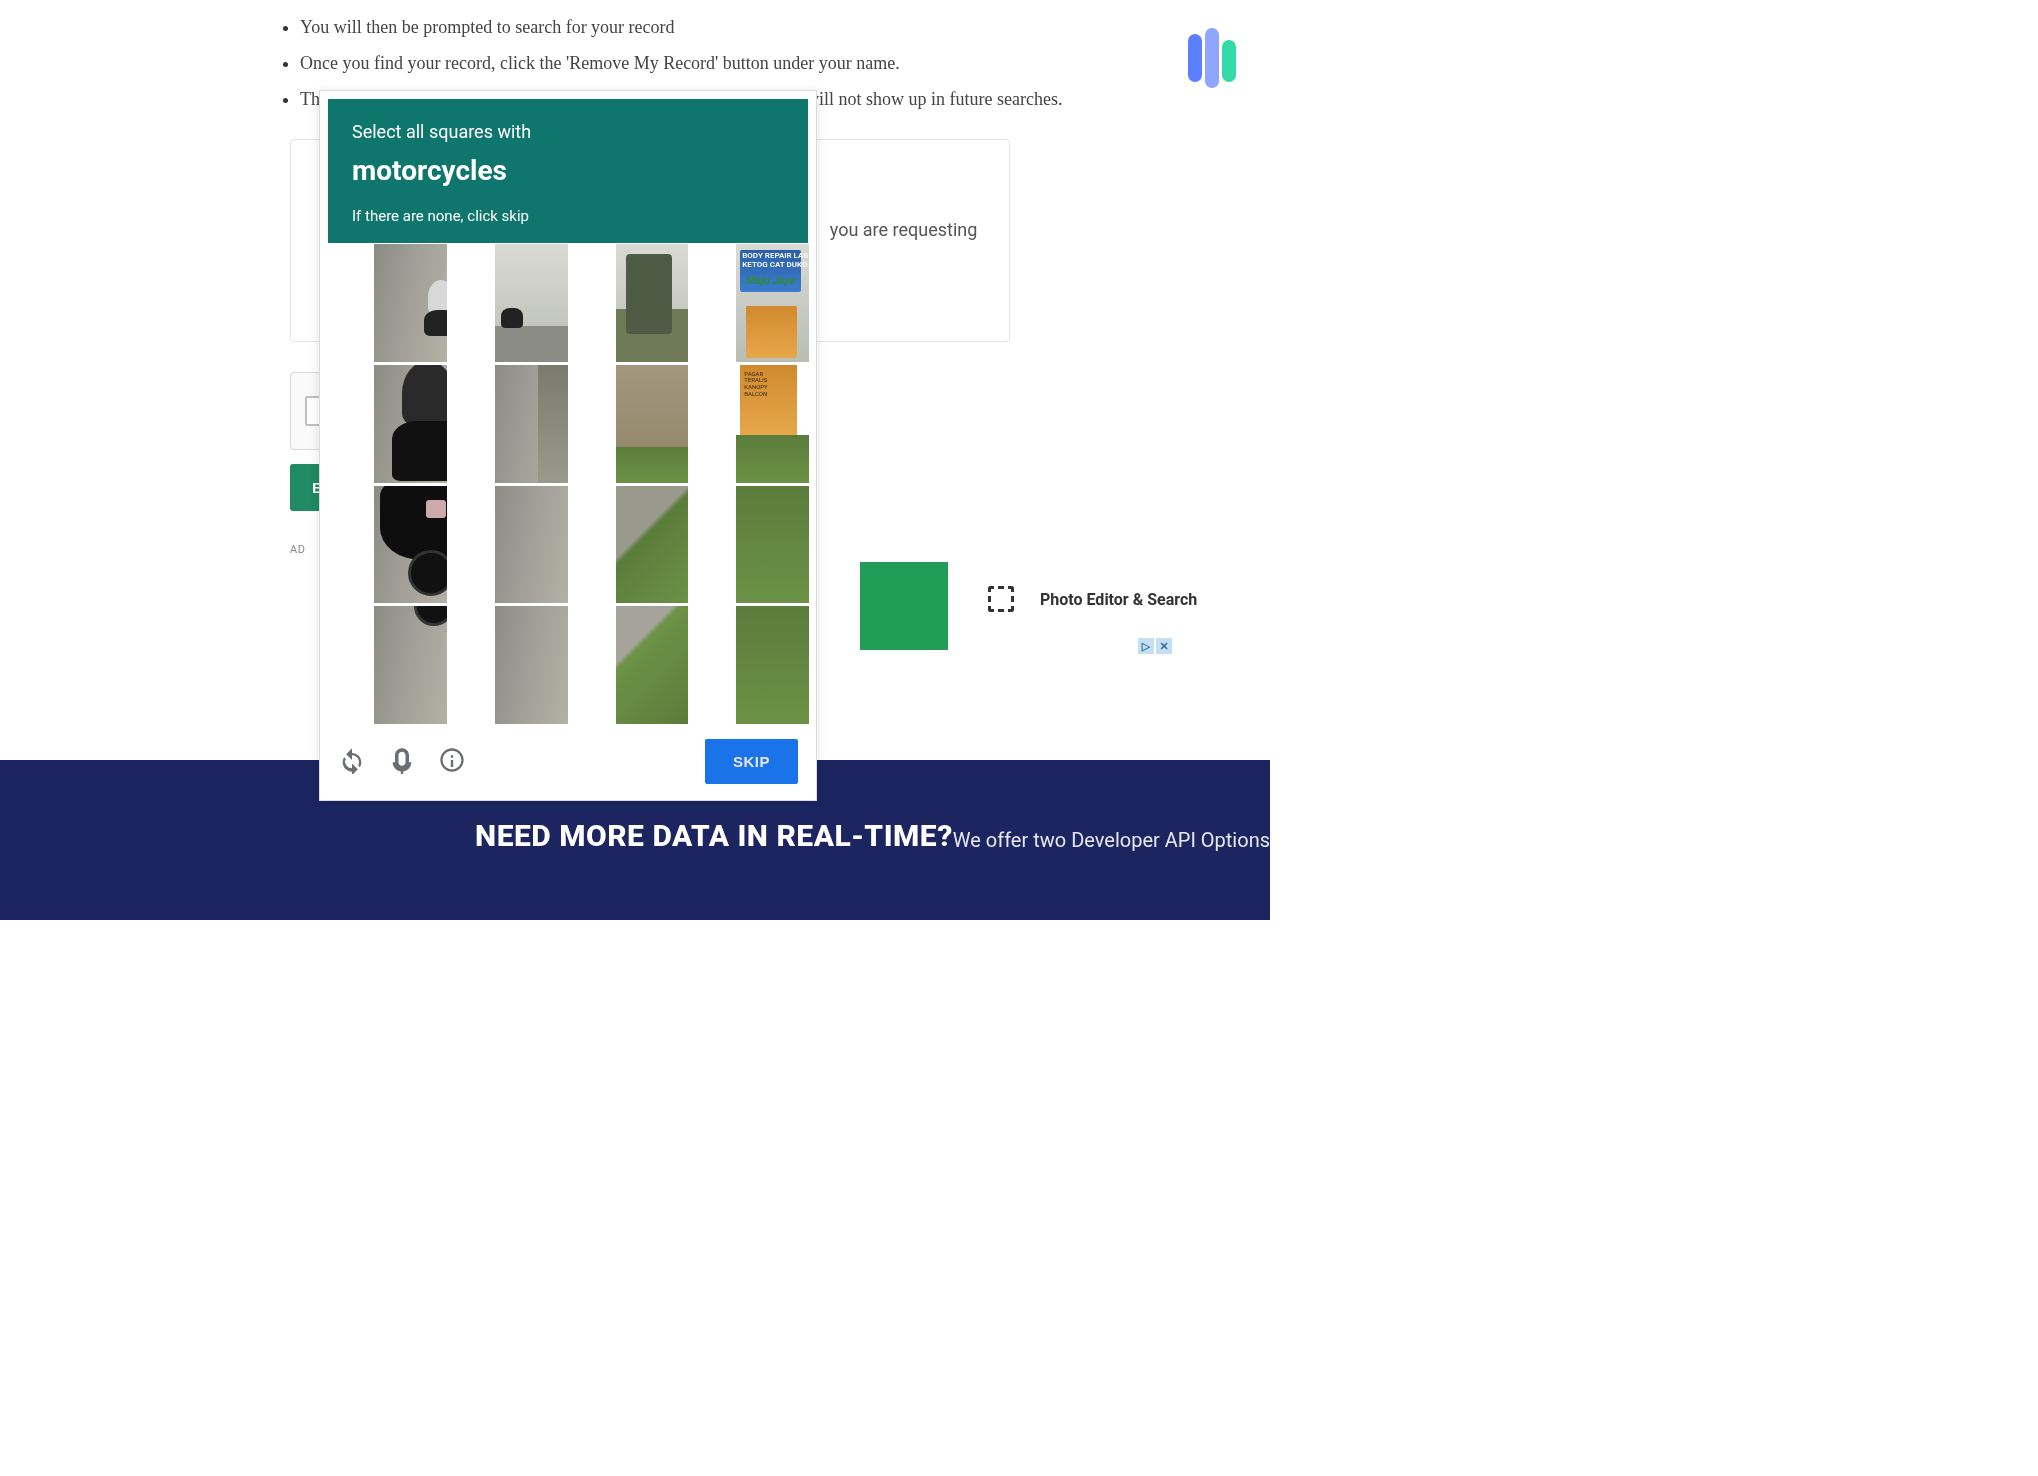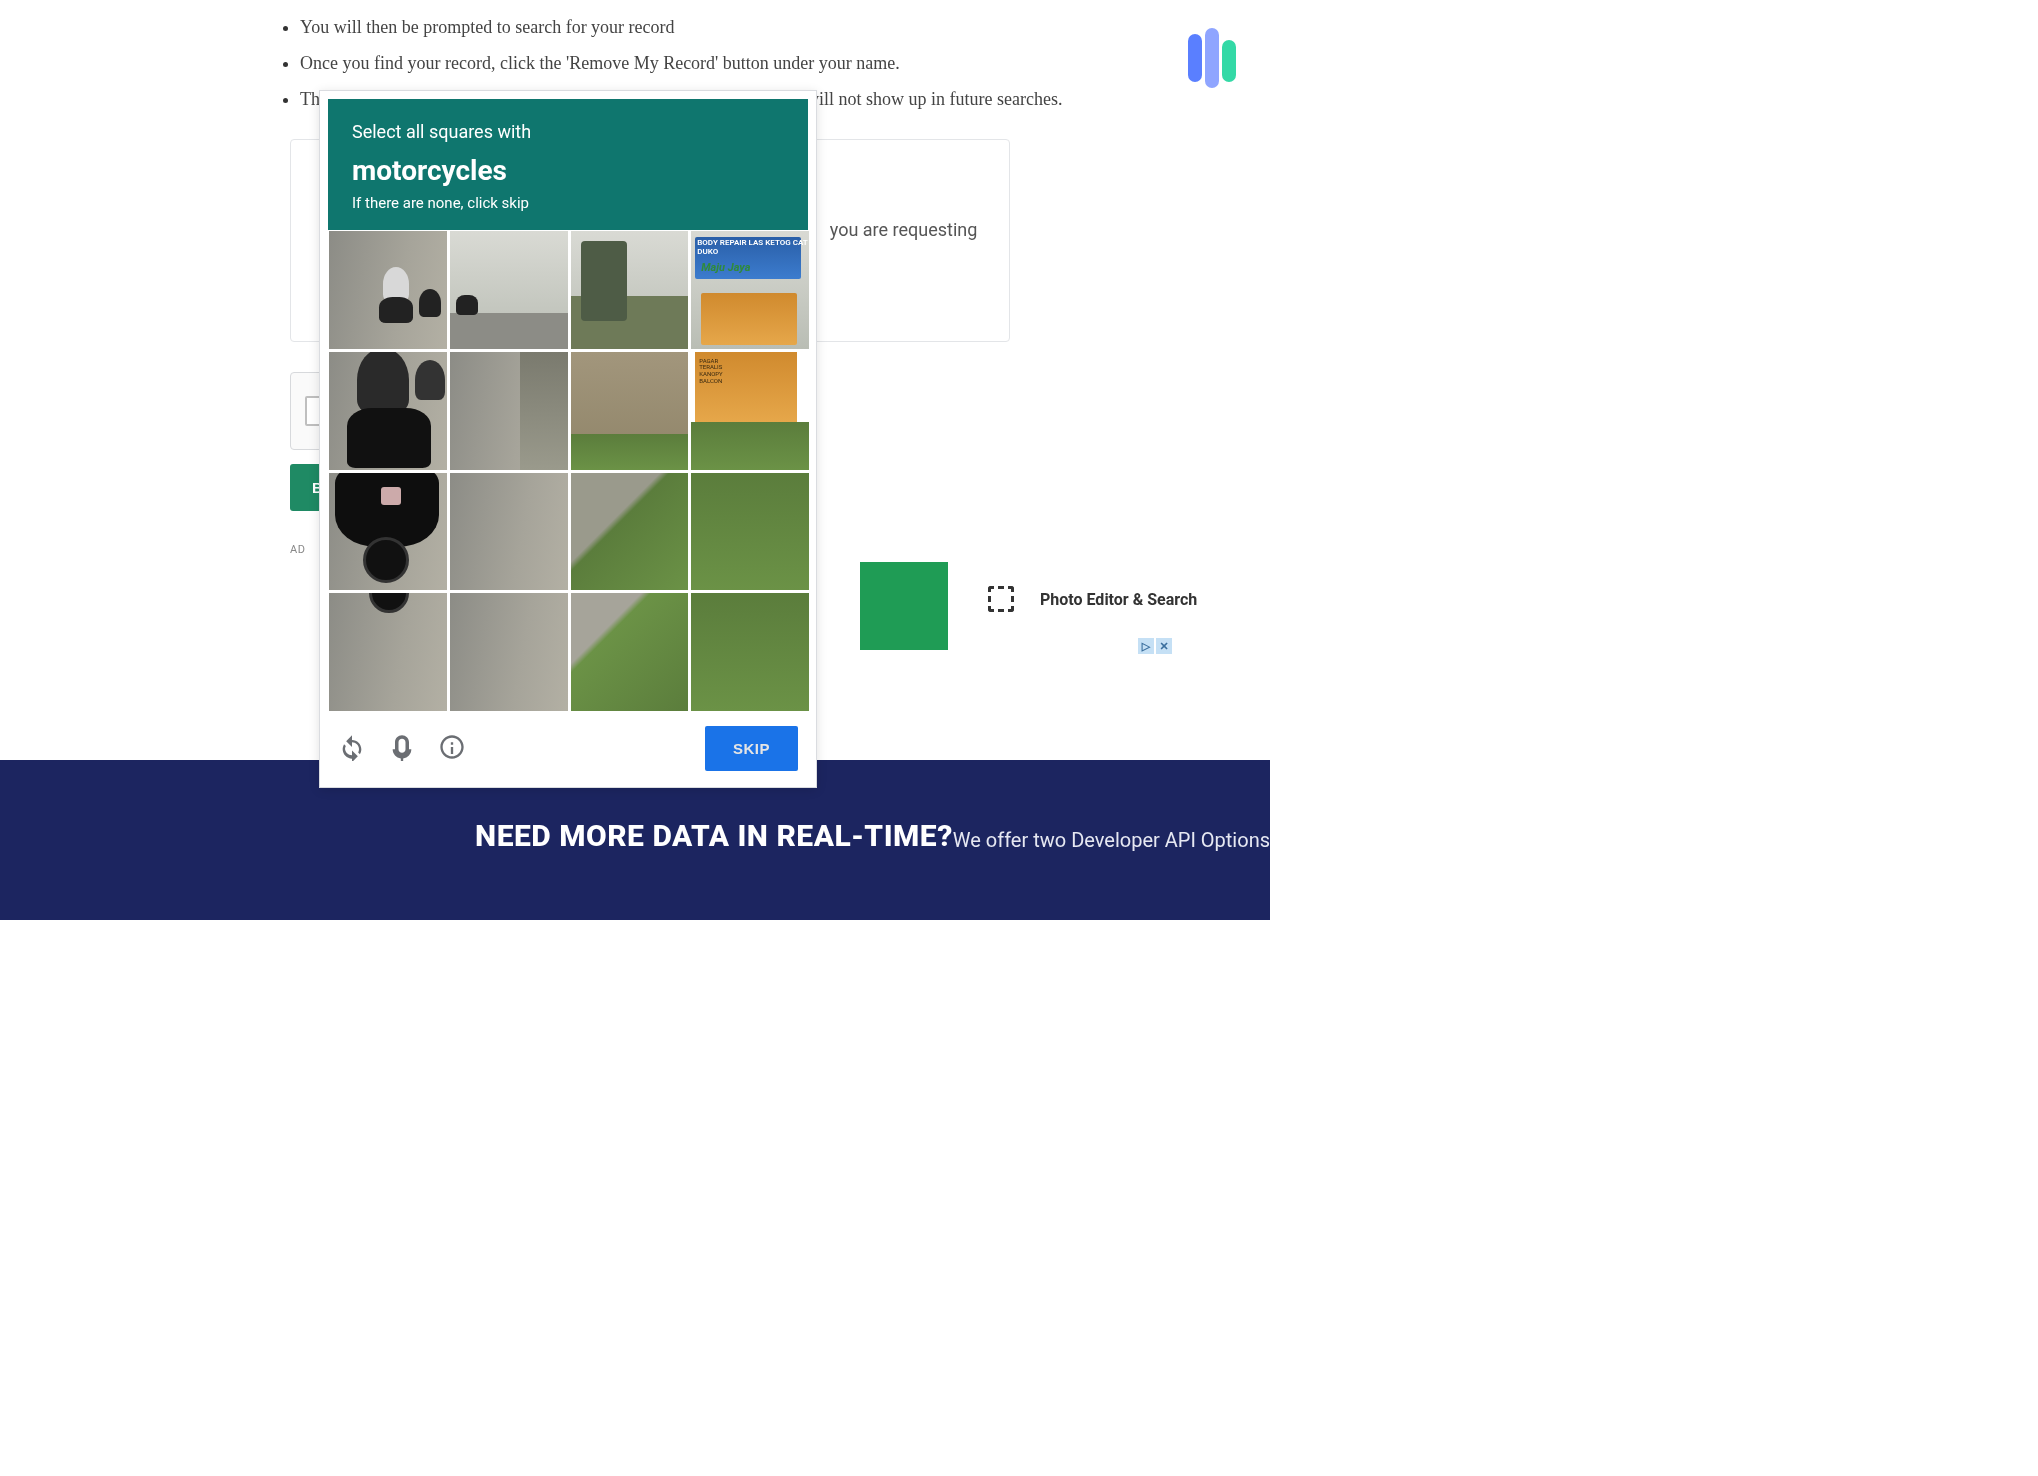--- a/index.html
+++ b/index.html
@@ -189,36 +189,37 @@
     z-index: 50;
     padding: 8px;
   }
   .cap-header {
     background: #0f766e;
     color: #fff;
     padding: 22px 24px 18px 24px;
   }
   .cap-header .line1 { font-size: 18px; font-weight: 400; }
   .cap-header .target { font-size: 28px; font-weight: 700; margin-top: 12px; }
-  .cap-header .line3 { font-size: 15px; margin-top: 7px; font-weight: 400; }
+  .cap-header .line3 { font-size: 15px; margin-top: 20px; font-weight: 400; }
 
   .cap-grid {
     display: grid;
     grid-template-columns: repeat(4, 1fr);
     grid-template-rows: repeat(4, 1fr);
     gap: 1px;
     background: #fff;
     width: 482px;
     height: 482px;
     margin: 0;
   }
   .cap-tile {
     position: relative;
     overflow: hidden;
     border: 1px solid rgba(255,255,255,0.9);
+    margin-left: 45px;
   }
   .cap-tile .fill { position:absolute; inset:0; }
 
   
   .scene-sky { background: linear-gradient(#d9dad4, #b9bdb4); }
   .scene-road { background: linear-gradient(100deg,#8c8c86 0%, #a6a49a 60%, #b3b0a4 100%); }
   .scene-grass { background: linear-gradient(#5b7d3c,#6b9246); }
   .scene-dirt { background: linear-gradient(#a2967c,#8f8468); }
   .scene-signblue { background: linear-gradient(#2a5fa8,#3c7cce); }
   .scene-signorange { background: linear-gradient(#d08a2e,#e6a74a); }

